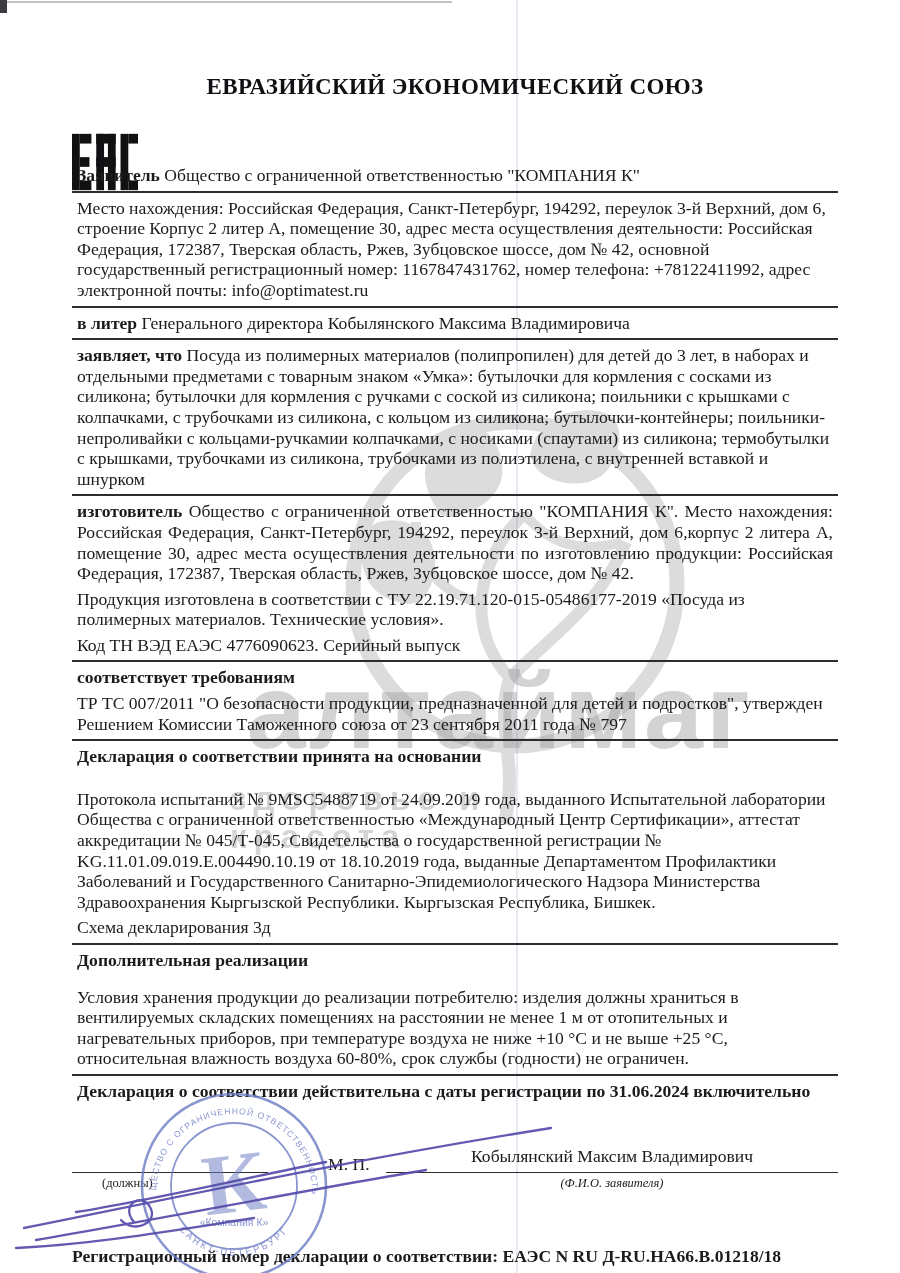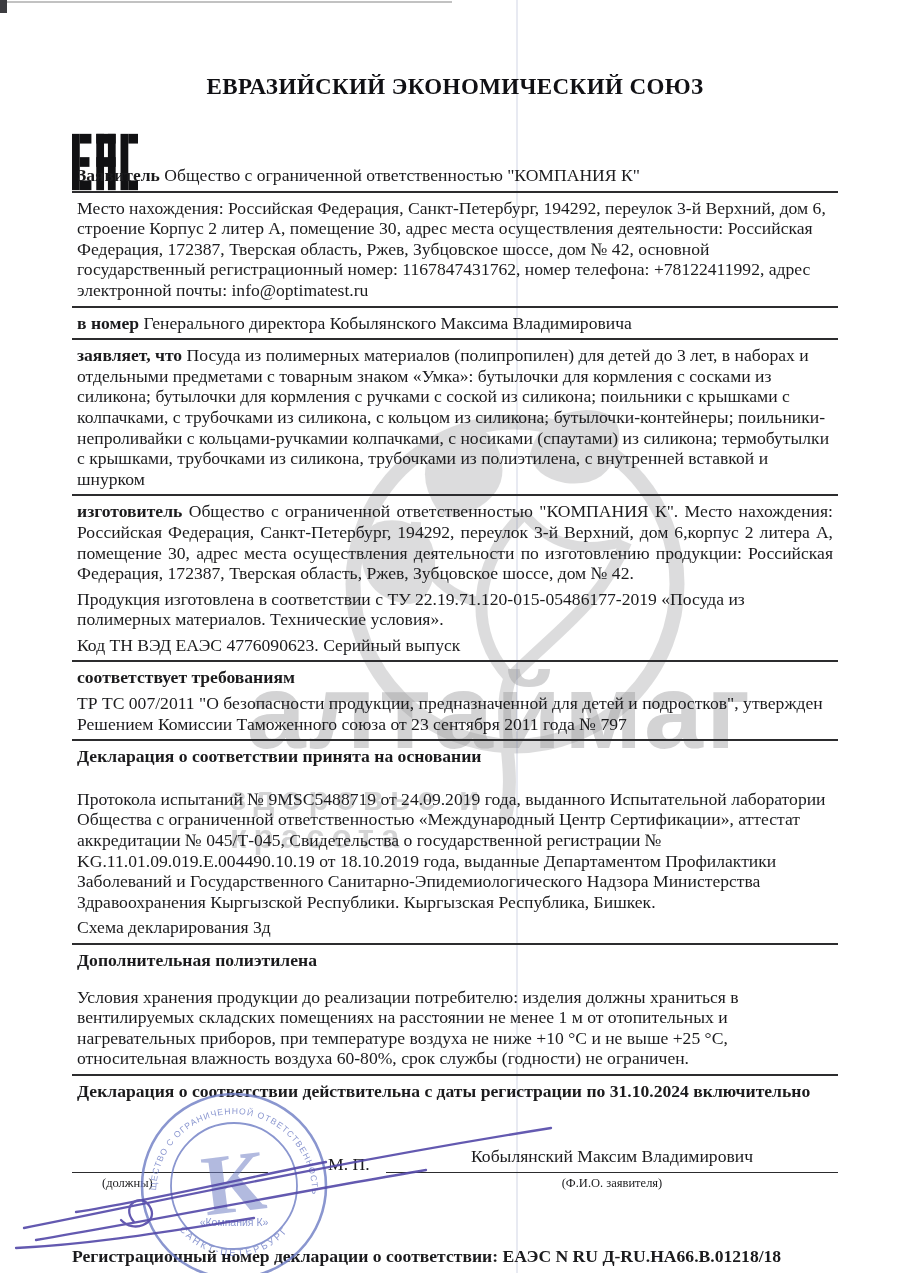--- a/index.html
+++ b/index.html
@@ -34,21 +34,21 @@
   .top-edge{position:absolute;left:0;top:1px;width:452px;height:2px;background:rgba(120,120,120,0.45);z-index:2;}
   .corner-speck{position:absolute;left:0;top:0;width:7px;height:13px;background:#3c3c40;z-index:2;}
   .eac{position:absolute;left:72px;top:133px;z-index:3;}
   
   .sig-block{position:relative;height:118px;margin-top:12px;}
   .sig-line{position:absolute;left:0;top:58px;width:196px;border-top:1.8px solid #2c2c2e;}
   .sig-caption{position:absolute;left:30px;top:62px;font-size:12.5px;}
   .mp{position:absolute;left:256px;top:40px;font-size:17.6px;}
   .name-line{position:absolute;left:314px;top:58px;width:452px;border-top:1.8px solid #2c2c2e;}
   .sig-name{position:absolute;left:314px;top:32px;width:452px;text-align:center;font-size:17.6px;}
-  .name-caption{position:absolute;left:314px;top:62px;width:452px;text-align:center;font-size:12.5px;}
+  .name-caption{position:absolute;left:314px;top:62px;width:452px;text-align:center;font-size:12.5px;font-style:italic;}
   .stamp-wrap{position:absolute;left:58px;top:-32px;z-index:4;}
   .autograph{position:absolute;left:-66px;top:-6px;z-index:5;}
   .footer-line{font-weight:bold;font-size:17.6px;margin:0;}
   .footer-line + .footer-line{margin-top:9px;}
 </style>
 </head>
 <body>
 
 <div class="page">
 
@@ -93,41 +93,41 @@
 
   <div class="content">
     <div class="title-block">
       <p class="title">ЕВРАЗИЙСКИЙ ЭКОНОМИЧЕСКИЙ СОЮЗ</p>
     </div>
 
     <p class="doc" style="margin-top:63px"><b class="lbl">Заявитель</b> <span>Общество с ограниченной ответственностью "КОМПАНИЯ К"</span></p>
     <hr class="rule">
     <p class="doc">Место нахождения: Российская Федерация, Санкт-Петербург, 194292, переулок 3-й Верхний, дом 6, строение Корпус 2 литер А, помещение 30, адрес места осуществления деятельности: Российская Федерация, 172387, Тверская область, Ржев, Зубцовское шоссе, дом № 42, основной государственный регистрационный номер: 1167847431762, номер телефона: +78122411992, адрес электронной почты: info@optimatest.ru</p>
     <hr class="rule">
-    <p class="doc"><b class="lbl">в номер</b> <span>Генерального директора Кобылянского Максима Владимировича</span></p>
+    <p class="doc"><b class="lbl">в литер</b> <span>Генерального директора Кобылянского Максима Владимировича</span></p>
     <hr class="rule">
     <p class="doc"><b class="lbl">заявляет, что</b> <span>Посуда из полимерных материалов (полипропилен) для детей до 3 лет,  в наборах и отдельными предметами с товарным знаком «Умка»: бутылочки для кормления с сосками из силикона; бутылочки для кормления с ручками с соской из силикона; поильники с крышками с колпачками, с трубочками из силикона, с кольцом из силикона; бутылочки-контейнеры; поильники-непроливайки с кольцами-ручкамии колпачками, с носиками (спаутами) из силикона; термобутылки с крышками, трубочками из силикона, трубочками из полиэтилена, с внутренней вставкой и шнурком</span></p>
     <hr class="rule">
     <p class="doc just"><b class="lbl">изготовитель</b> <span>Общество с ограниченной ответственностью "КОМПАНИЯ К". Место нахождения: Российская Федерация, Санкт-Петербург, 194292, переулок 3-й Верхний, дом 6,корпус 2 литера А, помещение 30, адрес места осуществления деятельности по изготовлению продукции: Российская Федерация, 172387, Тверская область, Ржев, Зубцовское шоссе, дом № 42.</span></p>
     <p class="doc">Продукция изготовлена в соответствии с ТУ 22.19.71.120-015-05486177-2019 «Посуда из полимерных материалов. Технические условия».</p>
     <p class="doc">Код ТН ВЭД ЕАЭС 4776090623. Серийный выпуск</p>
     <hr class="rule">
     <p class="doc"><b class="lbl">соответствует требованиям</b></p>
     <p class="doc">ТР ТС 007/2011 "О безопасности продукции, предназначенной для детей и подростков", утвержден Решением Комиссии Таможенного союза от 23 сентября 2011 года № 797</p>
     <hr class="rule">
     <p class="doc"><b class="lbl">Декларация о соответствии принята на основании</b></p>
     <div class="gap12"></div>
     <p class="doc">Протокола испытаний № 9MSC5488719 от 24.09.2019 года, выданного Испытательной лаборатории Общества с ограниченной ответственностью «Международный Центр Сертификации», аттестат аккредитации № 045/Т-045, Свидетельства о государственной регистрации № KG.11.01.09.019.Е.004490.10.19 от 18.10.2019 года, выданные Департаментом Профилактики Заболеваний и Государственного Санитарно-Эпидемиологического Надзора Министерства Здравоохранения Кыргызской Республики. Кыргызская Республика, Бишкек.</p>
     <p class="doc">Схема декларирования 3д</p>
     <hr class="rule">
-    <p class="doc"><b class="lbl">Дополнительная полиэтилена</b></p>
+    <p class="doc"><b class="lbl">Дополнительная реализации</b></p>
     <div class="gap6"></div>
     <p class="doc">Условия хранения продукции до реализации потребителю: изделия должны храниться в вентилируемых складских помещениях на расстоянии не менее 1 м от отопительных и нагревательных приборов, при температуре воздуха не ниже +10 °C и не выше +25 °C, относительная влажность воздуха 60-80%, срок службы (годности) не ограничен.</p>
     <hr class="rule">
-    <p class="doc"><b class="lbl">Декларация о соответствии  действительна с даты регистрации по 31.10.2024 включительно</b></p>
+    <p class="doc"><b class="lbl">Декларация о соответствии  действительна с даты регистрации по 31.06.2024 включительно</b></p>
 
     <div class="sig-block">
       <div class="sig-line"></div>
       <div class="sig-caption">(должны)</div>
       <div class="mp">М. П.</div>
       <div class="sig-name">Кобылянский Максим Владимирович</div>
       <div class="name-line"></div>
       <div class="name-caption">(Ф.И.О. заявителя)</div>
 
       <div class="stamp-wrap">

